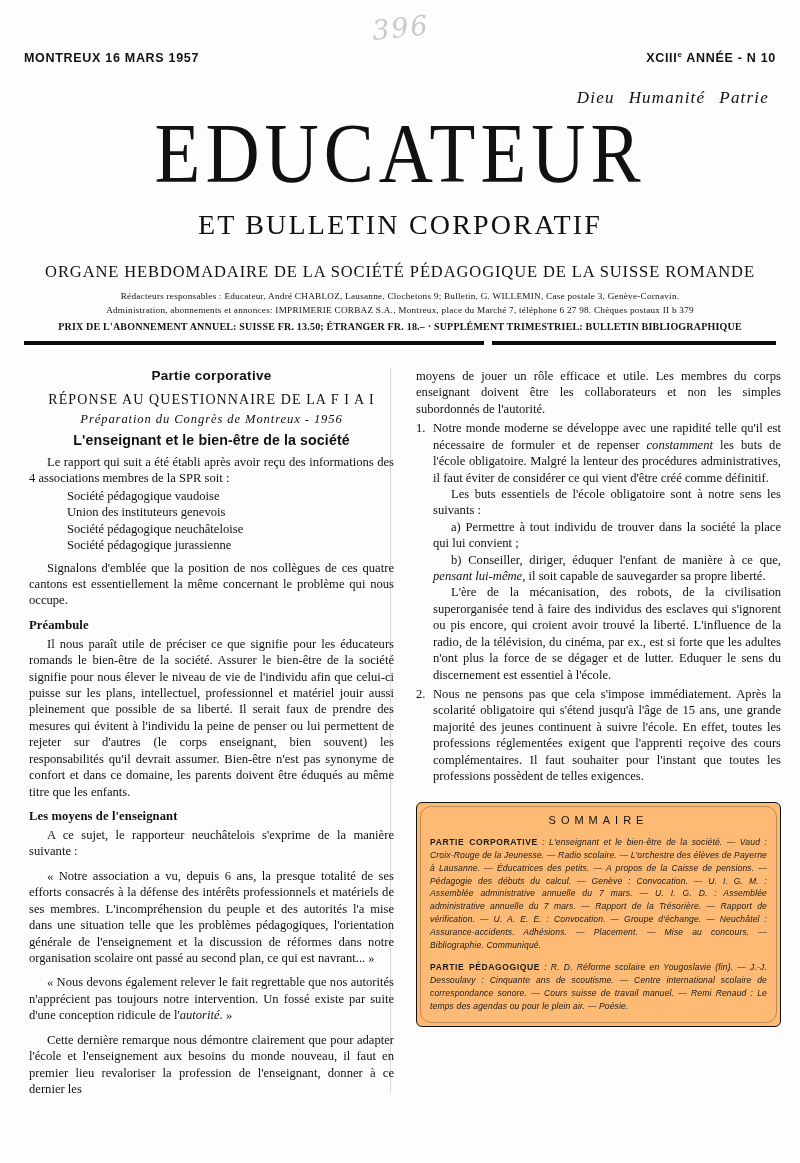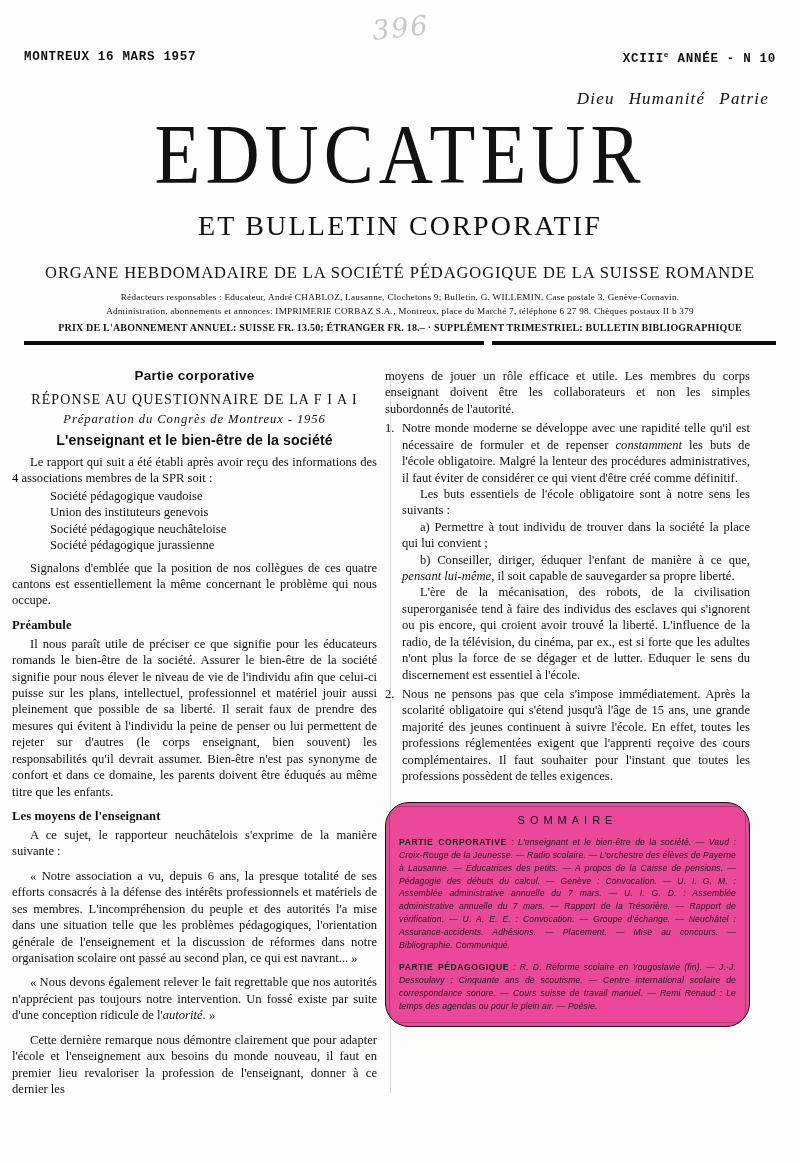--- a/index.html
+++ b/index.html
@@ -33,22 +33,22 @@
     font-style: italic;
     user-select: none;
   }
 
   
   .masthead { position: absolute; left: 24px; top: 50px; width: 752px; }
 
   .issueline {
     display: flex;
     justify-content: space-between;
-    align-items: flex-start;
-    font-family: Liberation Mono, monospace;
+    align-items: center;
+    font-family: Liberation Sans, sans-serif;
     font-weight: bold;
     font-size: 12.5px;
     letter-spacing: 0.6px;
   }
   .issueline .left { letter-spacing: 0.7px; }
   .issueline .right { letter-spacing: 0.7px; }
   .issueline sup { font-size: 8px; vertical-align: super; }
 
   .motto {
     text-align: right;
@@ -109,24 +109,24 @@
   .rule-wrap { position: absolute; left: 24px; width: 752px; display: flex; }
   .rule-wrap .bar { background: #0b0b0b; height: 4px; }
   .rule-wrap .gap { width: 8px; }
   .rule-top { top: 341px; }
   .rule-top .bar-l { flex: 0 0 460px; }
   .rule-top .bar-r { flex: 1 1 auto; }
 
   
   .cols {
     position: absolute;
-    left: 12px; top: 368px;
+    left: 29px; top: 368px;
     width: 752px;
     display: flex;
-    gap: 8px;
+    gap: 22px;
   }
   .col { width: 365px; }
   .col.right { width: 365px; }
 
   
   .col-divider {
     position: absolute;
     left: 390px; top: 368px;
     width: 1px; height: 725px;
     background: #d8d8d4;
@@ -206,24 +206,24 @@
   .numitem .bd p { text-align: justify; }
   .numitem .bd p.ind { text-indent: 18px; }
   .numitem .bd p + p { margin-top: 0; }
 
   em { font-style: italic; }
 
   
   .sommaire {
     margin-top: 17px;
     border: 1.6px solid #111;
-    border-radius: 24px;
+    border-radius: 6px;
     padding: 11px 13px 13px 13px;
     position: relative;
-    background: #ec4899;
+    background: #fdba74;
   }
   .sommaire::after {
     content: "";
     position: absolute;
     left: 3px; right: 3px; top: 3px; bottom: 3px;
     border: 0.6px solid #111;
     border-radius: 11px;
     pointer-events: none;
     opacity: 0.28;
   }

